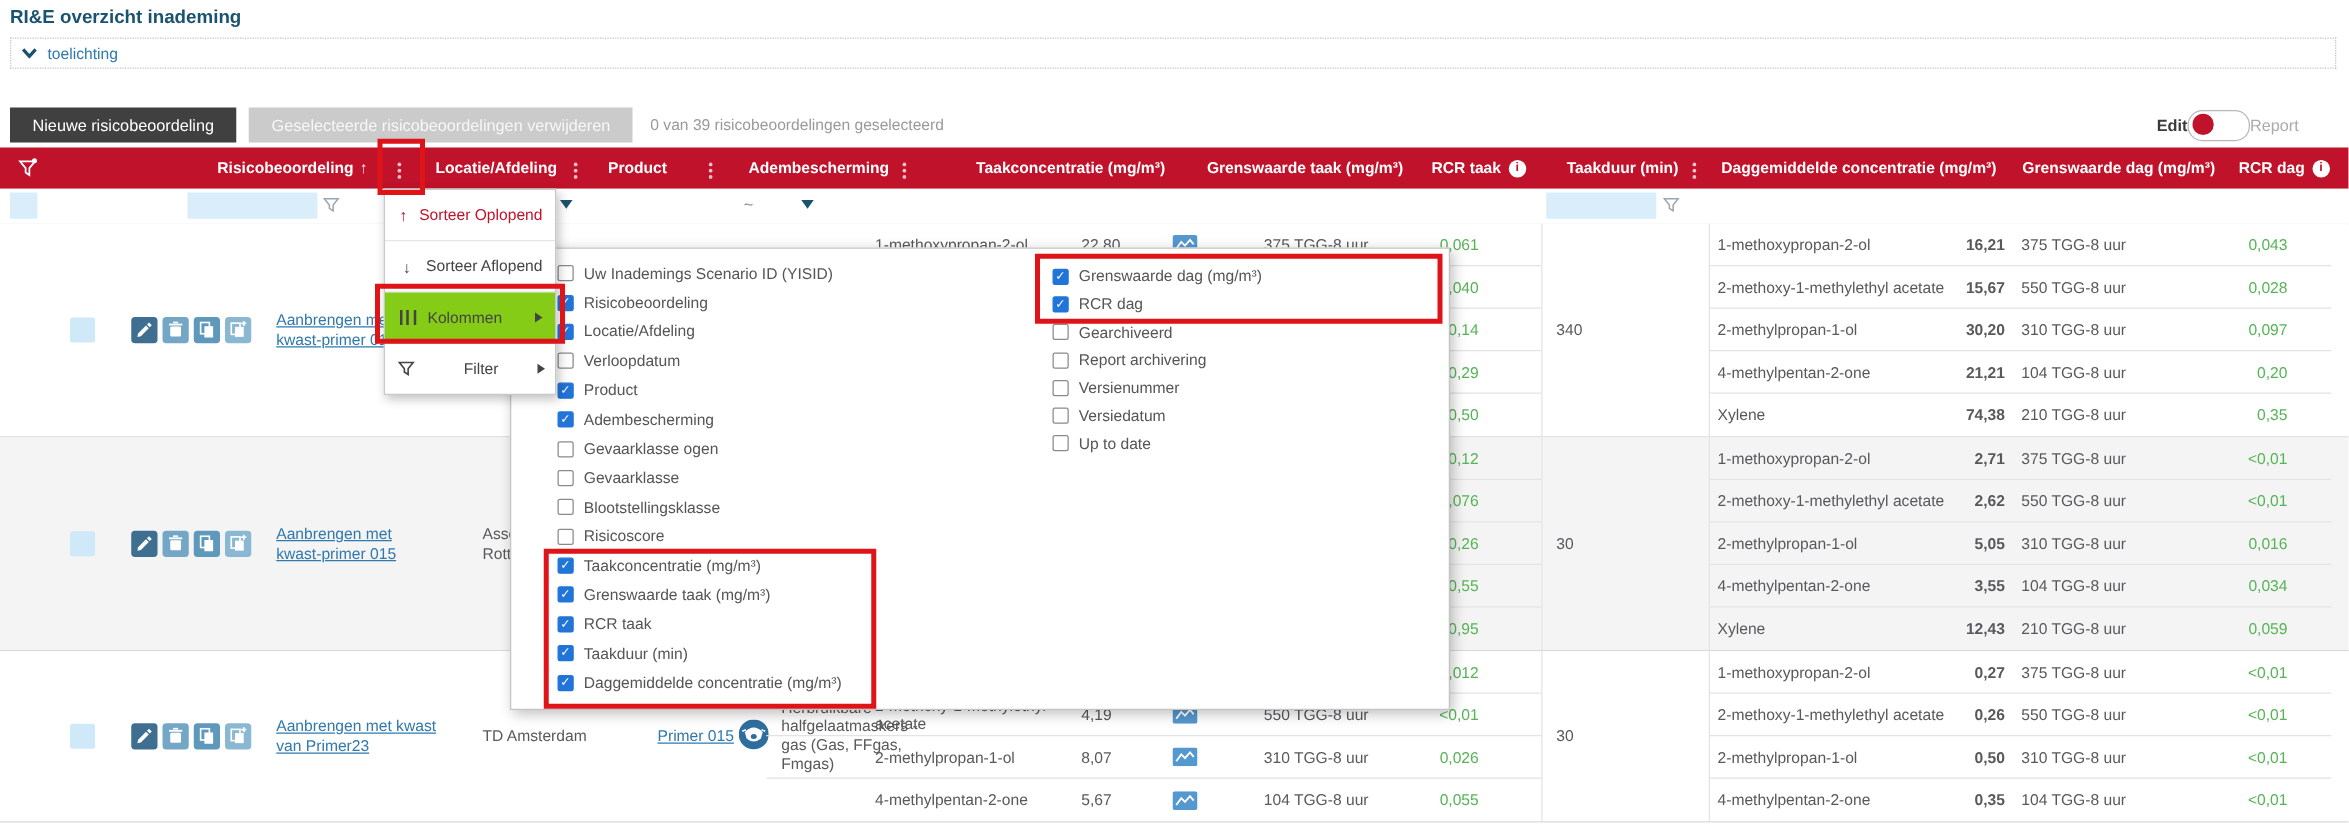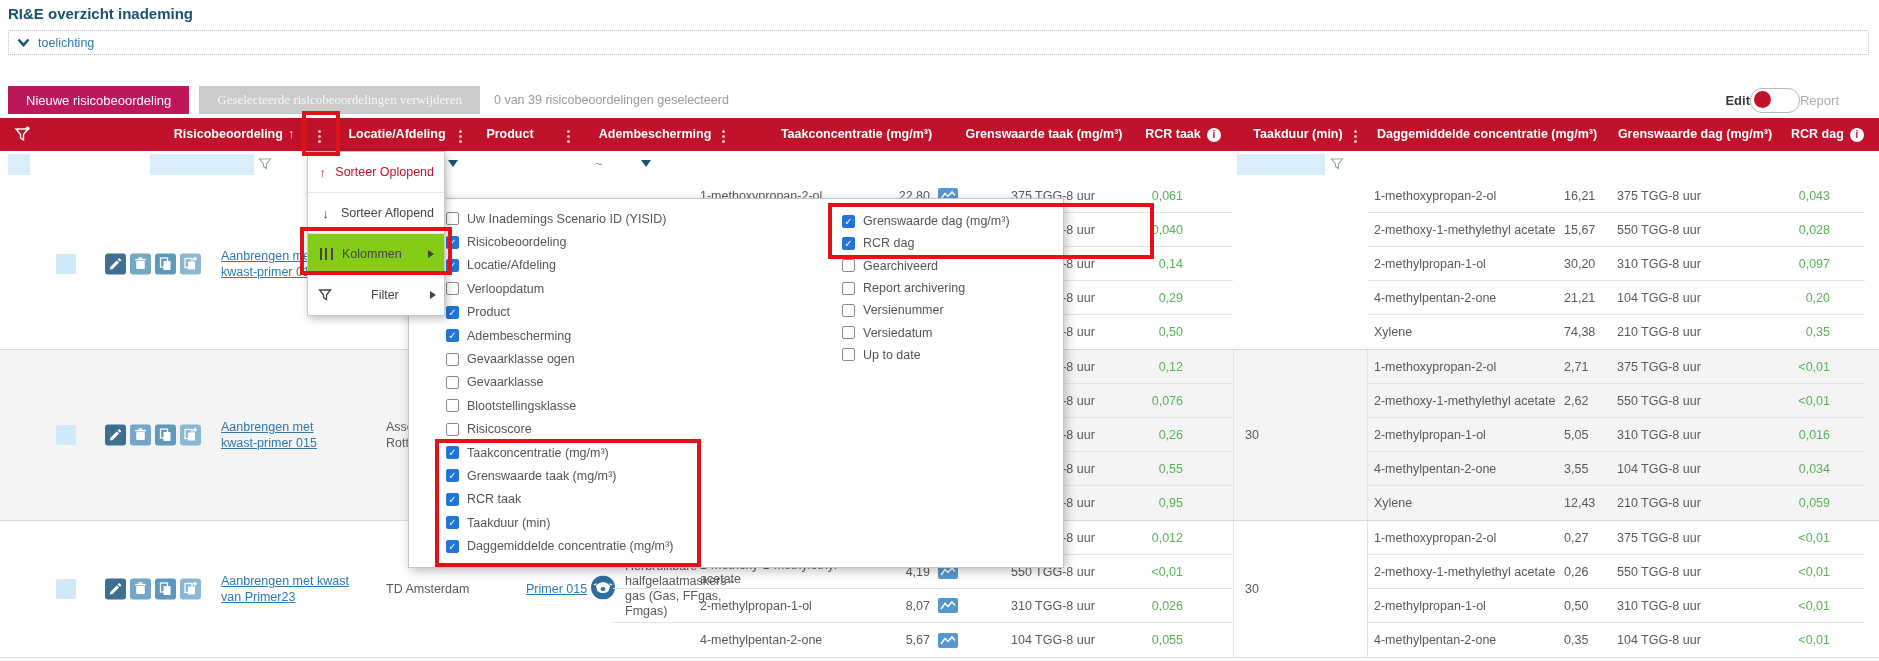--- a/index.html
+++ b/index.html
@@ -5,22 +5,22 @@
   html,body{margin:0;padding:0;background:#fff;}
   .app{position:relative;width:1879px;height:661px;background:#fff;overflow:hidden;
        font-family:"Liberation Sans",sans-serif;font-size:12.5px;color:#58595b;}
   
   .page-title{position:absolute;left:8px;top:5px;font-size:15px;font-weight:bold;color:#1a536f;}
   .toel-bar{position:absolute;left:8px;top:30px;width:1861px;height:25px;border:1px dotted #c3c3c3;
             display:flex;align-items:center;gap:8px;padding-left:8px;box-sizing:border-box;background:#fff;}
   .toel-label{color:#2f79ad;font-size:12.5px;}
   .toolbar{position:absolute;left:8px;top:86px;height:28px;display:flex;align-items:center;gap:10px;}
   .btn{height:28px;display:inline-flex;align-items:center;padding:0 18px;font-size:13px;cursor:pointer;}
-  .btn-primary{background:#be185d;color:#fff;}
-  .btn-disabled{background:#cbcbcb;color:#f7f7f7;font-family:Liberation Serif, serif;}
+  .btn-primary{background:#404040;color:#fff;}
+  .btn-disabled{background:#cbcbcb;color:#f7f7f7;}
   .sel-status{color:#9a9a9a;font-size:12.5px;margin-left:4px;}
   .toggle-wrap{position:absolute;right:40px;top:86px;height:28px;display:flex;align-items:center;}
   .lbl-edit{font-weight:bold;color:#3a3a3a;font-size:13px;}
   .lbl-report{color:#ababab;font-size:13px;}
   .pill{width:48px;height:23px;border:1px solid #b9b9b9;border-radius:12px;position:relative;background:#fff;cursor:pointer;}
   .knob{position:absolute;left:3px;top:2.5px;width:17px;height:17px;border-radius:50%;background:#c0122a;}
   
   .thead{position:absolute;left:0;top:118px;width:1879px;height:33px;background:#c0122a;}
   .hcell{position:absolute;top:0;height:33px;line-height:33px;text-align:center;color:#fff;font-weight:bold;font-size:12.5px;white-space:nowrap;}
   .sort-arrow{font-weight:normal;margin-left:5px;color:rgba(255,255,255,.9);}
@@ -50,45 +50,45 @@
   .gadem-ic{left:543px;}
   .gadem-tx{left:577px;width:118px;line-height:15px;}
   .subrows{position:absolute;left:613px;top:0;right:0;}
   .srow{display:flex;height:34px;}
   .st,.sd{display:flex;align-items:center;border-bottom:1px solid #e3e3e3;box-sizing:border-box;}
   .st{width:620px;}
   .sd{width:497px;}
   .srow:last-child .st,.srow:last-child .sd{border-bottom:none;}
   .gap{width:135px;}
   .st-chem{margin-left:87px;width:165px;line-height:14px;}
-  .st-val{width:65px;text-align:right;}
+  .st-val{width:65px;text-align:left;}
   .st-ic{width:36px;display:flex;justify-content:center;}
   .st-grens{width:160px;padding-left:45px;box-sizing:border-box;}
   .st-rcr{width:57px;text-align:right;}
   .sd-chem{padding-left:6px;width:190px;line-height:14px;}
-  .sd-val{width:40px;}
+  .sd-val{width:40px;text-align:right;font-weight:bold;}
   .sd-grens{padding-left:13px;width:167px;box-sizing:border-box;}
   .sd-rcr{width:59px;text-align:right;}
   .rcr{color:#56b456;}
   .duurcell{position:absolute;left:620px;top:0;bottom:0;width:135px;border-left:1px solid #e3e3e3;border-right:1px solid #e3e3e3;
             box-sizing: border-box;display:flex;align-items:center;padding-left:11px;}
   
   .cmenu{position:absolute;left:307px;top:151px;width:136px;background:#fff;border:1px solid #c8c8c8;
          box-shadow:2px 3px 8px rgba(0,0,0,.25);z-index:6;}
   .mitem{height:40px;display:flex;align-items:center;padding:0 10px;border-bottom:1px solid #e5e5e5;cursor:pointer;font-size:12.5px;color:#444;}
   .mitem:last-child{border-bottom:none;gap:31px;}
   .mitem.active{color:#c0122a;}
   .mitem.hl{background:#84cc16;}
   .micon{width:16px;margin-right:8px;display:flex;justify-content:center;align-items:center;font-size:13px;}
   .mlabel{flex:1;white-space:nowrap;}
   .marrow{width:0;height:0;border-top:4.5px solid transparent;border-bottom:4.5px solid transparent;border-left:6px solid #444;}
   .colbars{display:inline-block;width:9px;height:12px;border-left:2.5px solid #444;border-right:2.5px solid #444;}
   .colbars i{display:block;width:2.5px;height:12px;background:#444;margin:0 auto;}
   
-  .cpanel{position:absolute;left:408px;top:198px;width:656px;height:370px;background:#fff;border:1px solid #c4c4c4;
+  .cpanel{position:absolute;left:408px;top:198px;width:752px;height:370px;background:#fff;border:1px solid #c4c4c4;
           box-shadow:2px 3px 10px rgba(0,0,0,.25);z-index:5;box-sizing:border-box;}
   .pcol{position:absolute;}
   .pcol1{left:37px;top:8px;}
   .pcol2{left:433px;top:11px;}
   .pitem{display:flex;align-items:center;cursor:pointer;}
   .pcol1 .pitem{height:23.4px;}
   .pcol2 .pitem{height:22.3px;}
   .cb{width:13px;height:13px;box-sizing:border-box;border:1px solid #8a8a8a;background:#fff;border-radius:2px;
       font-size:10px;line-height:12px;text-align:center;color:#fff;flex:0 0 13px;}
   .cb.on{background:#2175d9;border-color:#2175d9;}
@@ -300,20 +300,23 @@
             </div>
             <div class="gap"></div>
             <div class="sd">
               <div class="sd-chem">Xylene</div>
               <div class="sd-val">74,38</div>
               <div class="sd-grens">210 TGG-8 uur</div>
               <div class="sd-rcr rcr">0,35</div>
             </div>
           </div>
         </div>
+        <div class="duurcell" style="left: 1233px;">
+          <span>340</span>
+        </div>
       </div>
       <div class="group alt" style="height: 170px;">
         <div class="gleft rowcb"></div>
         <div class="gleft acticons">
           <div class="aicon a-edit">
             <svg width="21" height="21">
               <path d="M5.5 13.2 L11.8 6.9 14 9.1 7.7 15.4 4.9 16z" fill="#fff"></path>
               <path d="M12.6 6.1 l1.6-1.6 2.2 2.2 -1.6 1.6z" fill="#fff"></path>
             </svg>
           </div>

